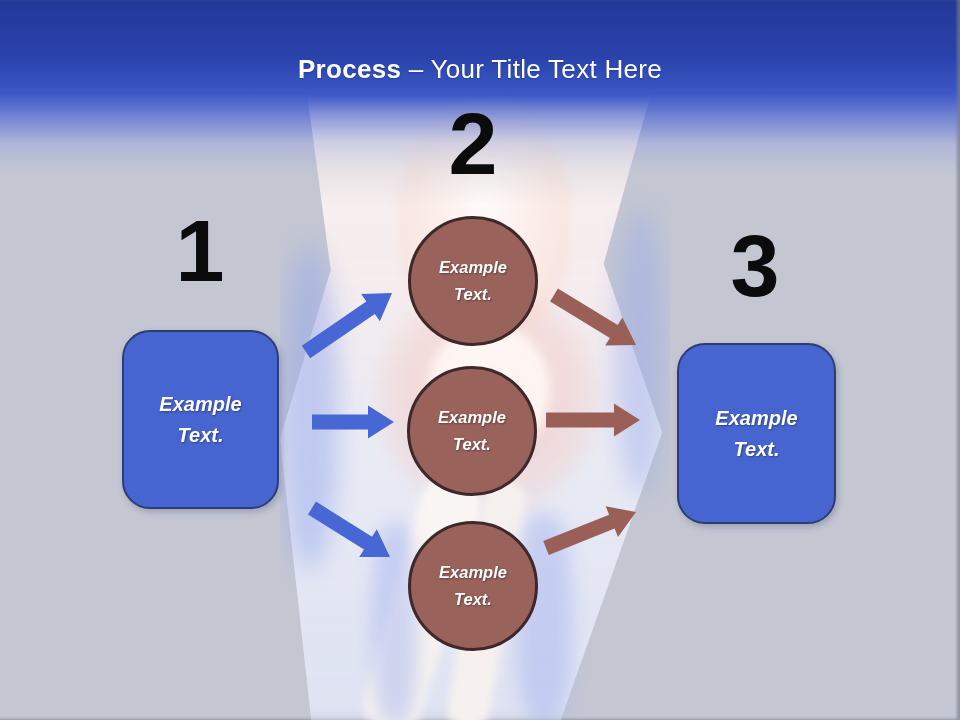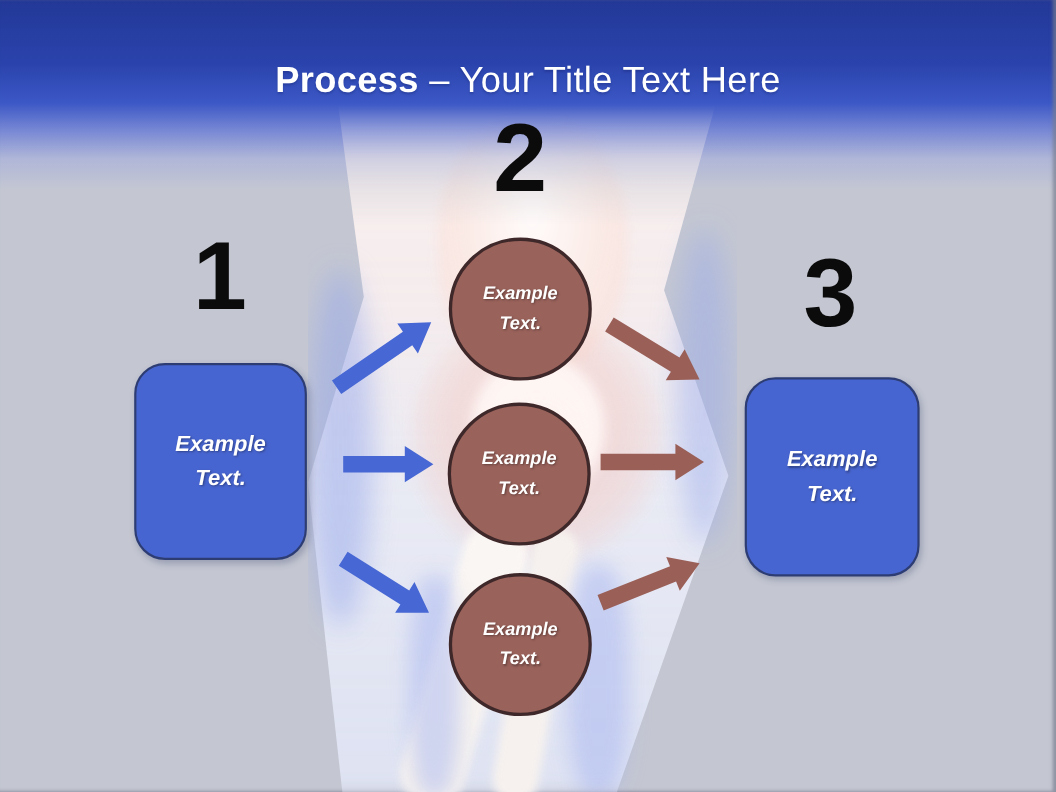--- a/index.html
+++ b/index.html
@@ -53,21 +53,21 @@
   .fibula{left:186px;top:384px;width:42px;height:252px;border-radius:22px;
     background:#F6F1EE;filter:blur(4px);transform:rotate(10deg);}
   .shin-blue-left{left:92px;top:428px;width:46px;height:202px;border-radius:40%;
     background:rgba(160,175,240,.45);filter:blur(9px);}
   .shin-blue-right{left:236px;top:418px;width:56px;height:212px;border-radius:40%;
     background:rgba(160,175,240,.45);filter:blur(9px);}
 
   
   .title{
     position:absolute;left:0;top:54px;width:100%;text-align:center;
-    color:var(--title-text);font-size:33px;letter-spacing:.3px;z-index:5;
+    color:var(--title-text);font-size:26px;letter-spacing:.3px;z-index:5;
     text-shadow:0 1px 2px rgba(10,20,80,.25);
   }
   .title .bold{font-weight:bold;}
 
   
   .num{
     position:absolute;width:90px;text-align:center;line-height:1;
     font-size:88px;font-weight:bold;color:var(--number-text);z-index:4;
     font-family:"Liberation Sans",sans-serif;
   }

